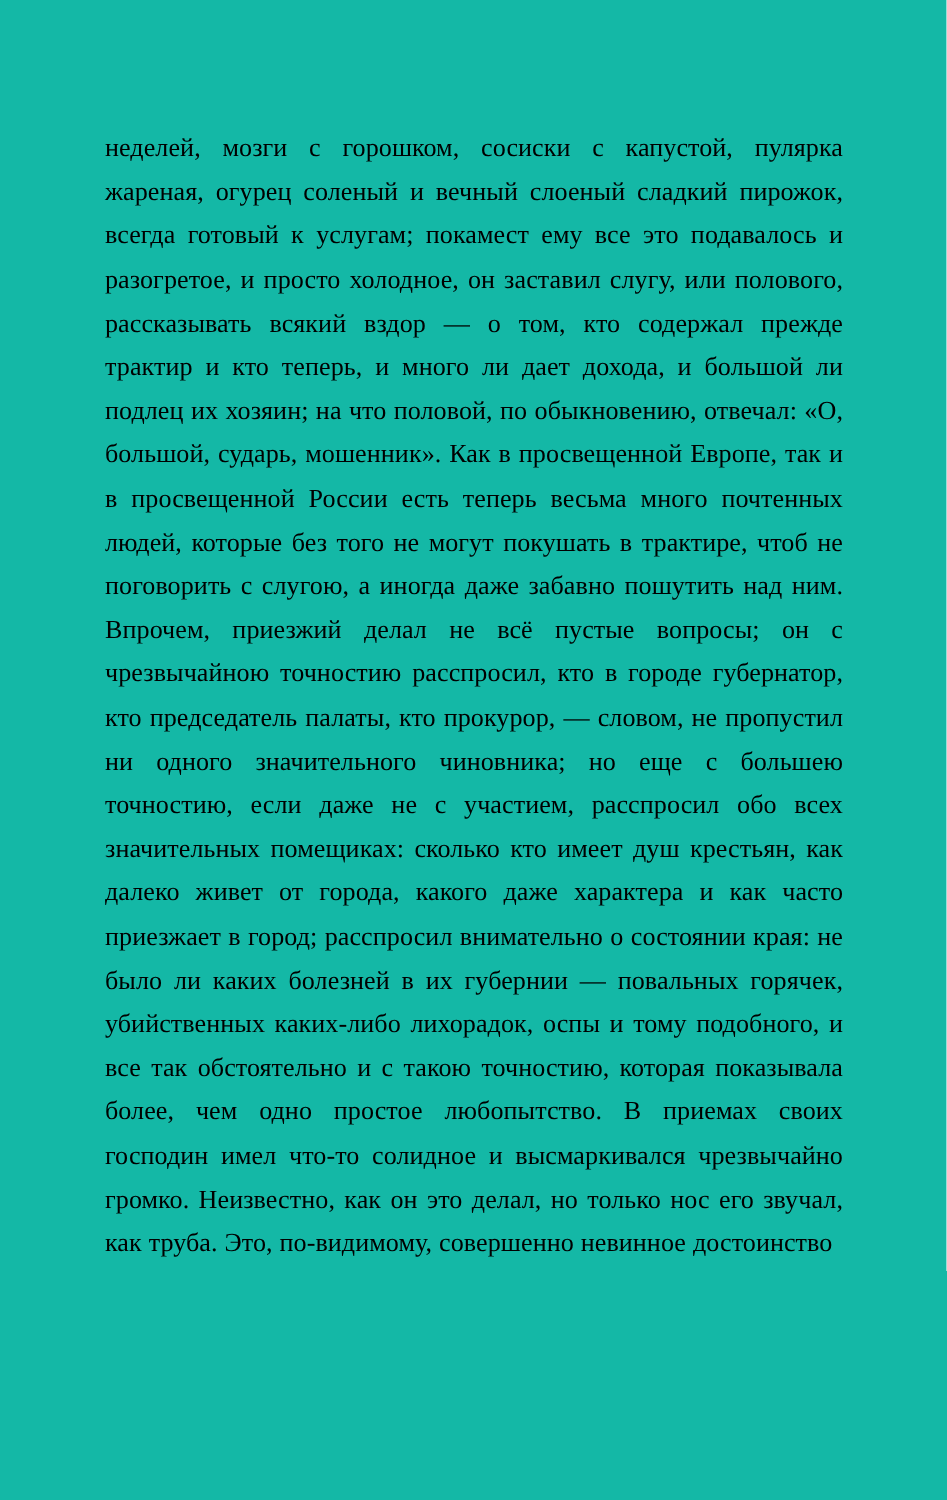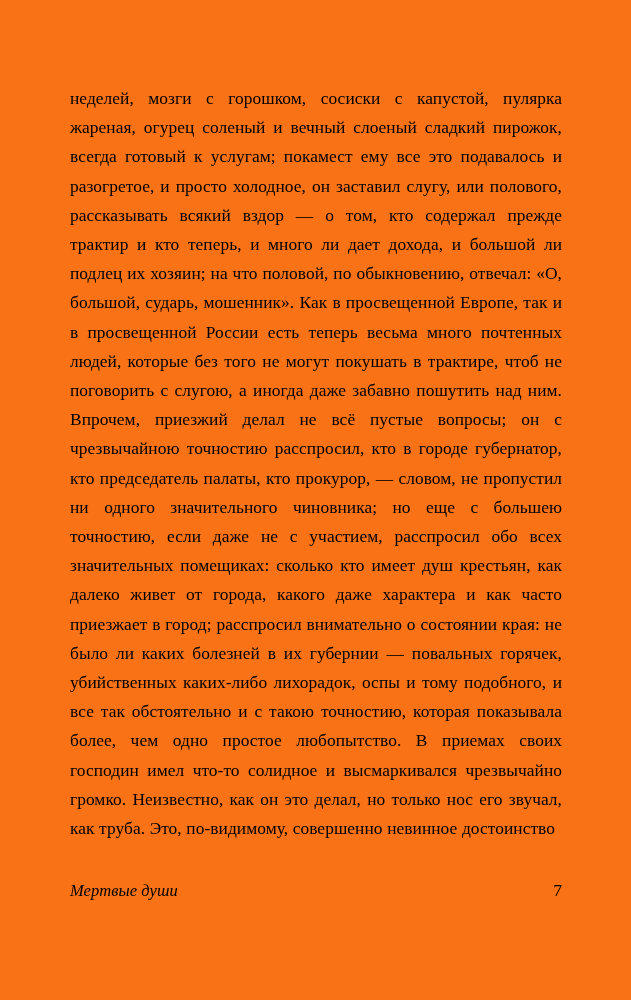--- a/index.html
+++ b/index.html
@@ -14,21 +14,21 @@
     color: #000000;
     position: relative;
     overflow: hidden;
   }
   .page {
     position: absolute;
     left: 0;
     top: 0;
     width: 631px;
     height: 1000px;
-    background: #f97316;
+    background: #14b8a6;
   }
   .text-block {
     position: absolute;
     left: 70px;
     top: 84px;
     width: 492px;
   }
   .text-block p {
     margin: 0;
     font-size: 17.4px;
@@ -62,18 +62,14 @@
 </style>
 </head>
 <body>
 
 <div class="page">
 
   <div class="text-block">
     <p class="last-line-left">неделей, мозги с горошком, сосиски с капустой, пулярка жареная, огурец соленый и вечный слоеный сладкий пирожок, всегда готовый к услугам; покамест ему все это подавалось и разогретое, и просто холодное, он заставил слугу, или полового, рассказывать всякий вздор — о том, кто содержал прежде трактир и кто теперь, и много ли дает дохода, и большой ли подлец их хозяин; на что половой, по обыкновению, отвечал: «О, большой, сударь, мошенник». Как в просвещенной Европе, так и в просвещенной России есть теперь весьма много почтенных людей, которые без того не могут покушать в трактире, чтоб не поговорить с слугою, а иногда даже забавно пошутить над ним. Впрочем, приезжий делал не всё пустые вопросы; он с чрезвычайною точностию расспросил, кто в городе губернатор, кто председатель палаты, кто прокурор, — словом, не пропустил ни одного значительного чиновника; но еще с большею точностию, если даже не с участием, расспросил обо всех значительных помещиках: сколько кто имеет душ крестьян, как далеко живет от города, какого даже характера и как часто приезжает в город; расспросил внимательно о состоянии края: не было ли каких болезней в их губернии — повальных горячек, убийственных каких-либо лихорадок, оспы и тому подобного, и все так обстоятельно и с такою точностию, которая показывала более, чем одно простое любопытство. В приемах своих господин имел что-то солидное и высмаркивался чрезвычайно громко. Неизвестно, как он это делал, но только нос его звучал, как труба. Это, по-видимому, совершенно невинное достоинство</p>
   </div>
 
-  <div class="footer">
-    <span class="footer-title">Мертвые души</span>
-    <span class="footer-page">7</span>
-  </div>
 
 </div>
 
 </body></html>

